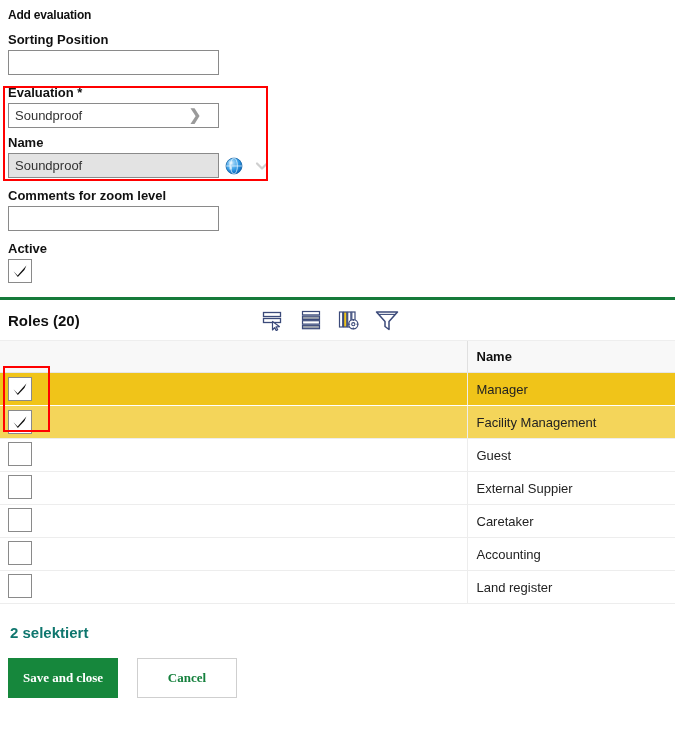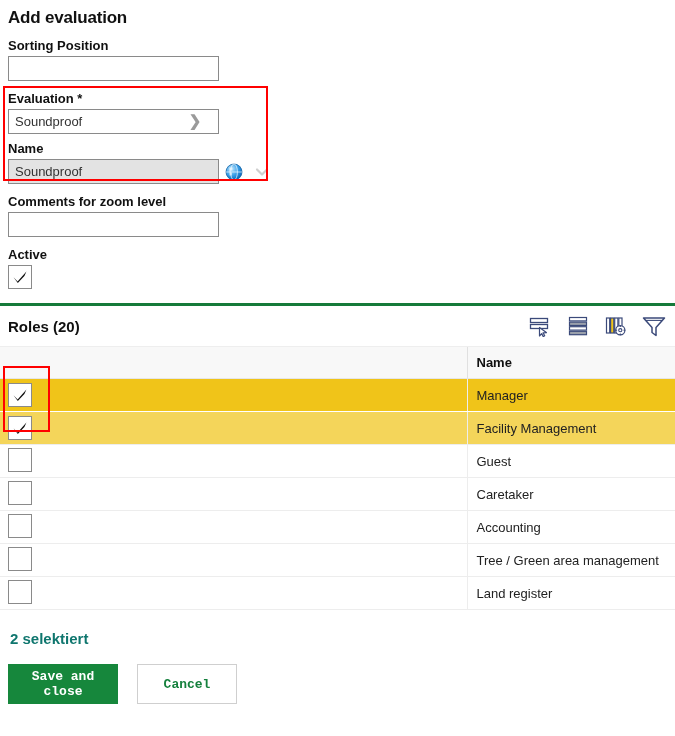--- a/index.html
+++ b/index.html
@@ -14,21 +14,21 @@
     font-size: 13px;
     color: #1a1a1a;
     overflow: hidden;
     position: relative;
   }
 
   
   .form-area { padding: 0 8px; }
 
   .page-title {
-    font-size: 17px;
+    font-size: 12px;
     font-weight: bold;
     color: #111111;
     margin: 8px 0 0 0;
     letter-spacing: -0.2px;
   }
 
   .field-label {
     font-size: 13px;
     font-weight: bold;
     color: #111111;
@@ -130,21 +130,20 @@
     background: #157a3a;
     margin-top: 14px;
   }
 
   
   .roles-head {
     display: flex;
     align-items: center;
     height: 40px;
     padding: 0 8px;
-    justify-content: space-between;
   }
   .roles-title {
     font-size: 15px;
     font-weight: bold;
     color: #111111;
   }
   .roles-tools {
     display: flex;
     align-items: center;
     gap: 12px;
@@ -223,21 +222,21 @@
     color: #0f766e;
     padding: 20px 0 0 10px;
   }
   .btn-row {
     display: flex;
     align-items: center;
     gap: 19px;
     padding: 17px 0 0 8px;
   }
   .btn {
-    font-family: Liberation Mono, monospace;
+    font-family: Liberation Serif, serif;
     font-size: 13px;
     font-weight: bold;
     border: none;
     cursor: pointer;
     box-sizing: border-box;
   }
   .btn-save {
     width: 110px;
     height: 40px;
     background: #16873c;
@@ -390,33 +389,33 @@
     <tr>
       <td class="td-check">
         <span class="cbox"></span>
       </td>
       <td class="td-name">Guest</td>
     </tr>
     <tr>
       <td class="td-check">
         <span class="cbox"></span>
       </td>
+      <td class="td-name">External Suppier</td>
+    </tr>
+    <tr>
+      <td class="td-check">
+        <span class="cbox"></span>
+      </td>
       <td class="td-name">Caretaker</td>
     </tr>
     <tr>
       <td class="td-check">
         <span class="cbox"></span>
       </td>
       <td class="td-name">Accounting</td>
-    </tr>
-    <tr>
-      <td class="td-check">
-        <span class="cbox"></span>
-      </td>
-      <td class="td-name">Tree / Green area management</td>
     </tr>
     <tr>
       <td class="td-check">
         <span class="cbox"></span>
       </td>
       <td class="td-name">Land register</td>
     </tr>
   </tbody>
 </table>
 

